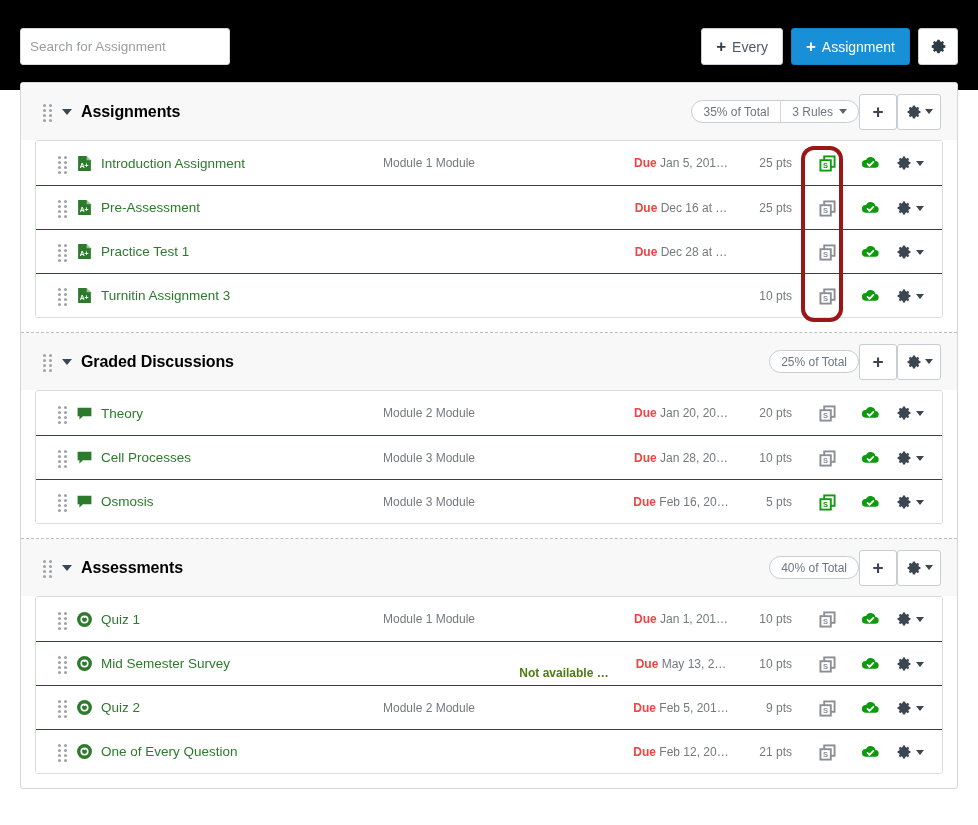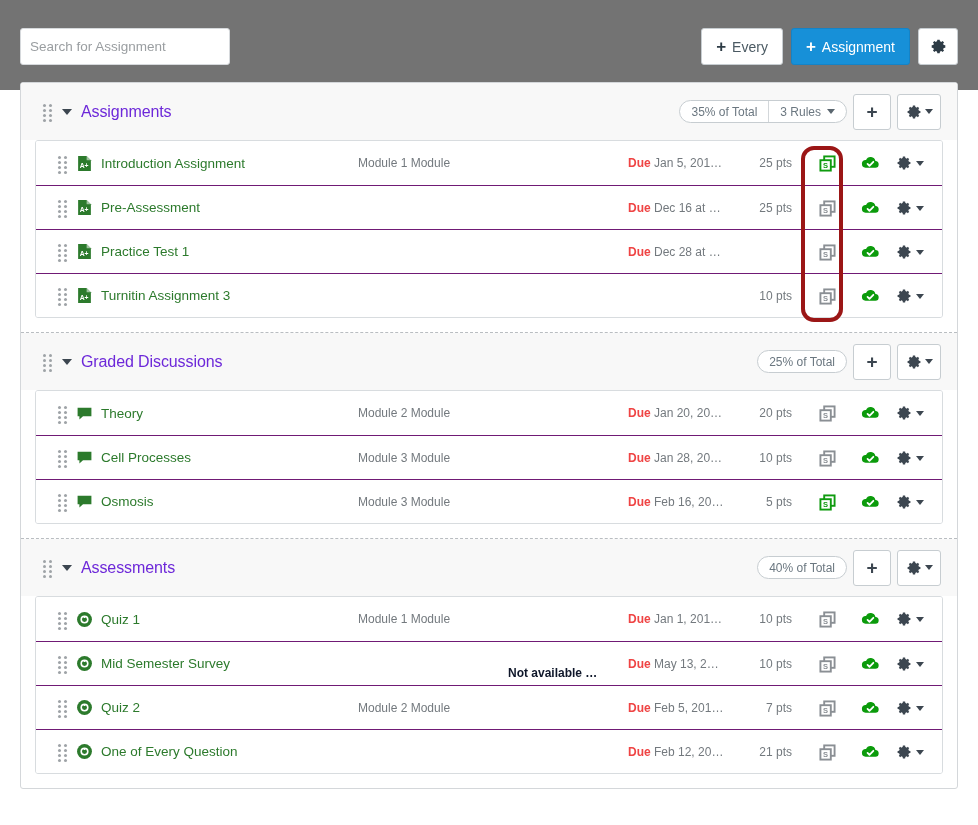--- a/index.html
+++ b/index.html
@@ -10,21 +10,21 @@
     font-family: "Liberation Sans", sans-serif;
     font-size: 13px;
     color: #2d3b45;
     overflow: hidden;
   }
   .page { position: relative; width: 978px; height: 825px; }
 
   
   .toolbar {
     position: absolute; left:0; top:0; width:978px; height:90px;
-    background:#737373;
+    background:#000000;
   }
   .search-wrap { position:absolute; left:20px; top:28px; }
   .search-input {
     width:210px; height:37px;
     border:1px solid #d6d9dc; border-radius:3px;
     padding:0 9px;
     font-family:"Liberation Sans", sans-serif;
     font-size:13.5px; color:#2d3b45;
     background:#fff; outline:none;
   }
@@ -80,26 +80,26 @@
     margin-right:10px; flex:none; cursor:grab;
   }
   .drag-handle i { display:block; width:3px; height:3px; background:#9ea3a7; border-radius:50%; }
   .caret-down {
     width:0; height:0;
     border-left:5px solid transparent; border-right:5px solid transparent;
     border-top:6px solid #3c4650;
     margin-right:9px; flex:none; cursor:pointer;
   }
   .group-title {
-    font-size:16px; font-weight:normal; color:#6d28d9;
+    font-size:16px; font-weight:bold; color:#000000;
     letter-spacing:-0.1px;
   }
   .group-actions {
     position:absolute; right:16px; top:0; height:57px;
-    display:flex; align-items:center; gap:6px;
+    display:flex; align-items:center; gap:0;
   }
   .pill {
     display:inline-flex; align-items:stretch;
     border:1px solid #c7cdd1; border-radius:12px;
     height:23px; overflow:hidden; background:#fff;
   }
   .pill .seg {
     display:inline-flex; align-items:center;
     padding:0 11px; font-size:12px; color:#6b7780;
     white-space:nowrap;
@@ -146,23 +146,23 @@
 
   .row-title {
     font-size:13.5px; font-weight:normal; color:#2c7a2c;
     cursor:pointer; white-space:nowrap;
   }
 
   .row-right {
     position:absolute; right:0; top:0; height:44px;
     display:flex; align-items:center;
   }
-  .cell { font-size:12px; color:#73797e; white-space:nowrap; text-align:left; }
+  .cell { font-size:12px; color:#73797e; white-space:nowrap; text-align:center; }
   .c-module { width:150px; padding-right:8px; }
-  .c-avail  { width:120px; padding-right:8px; font-weight:bold; color:#0f172a;margin-top:18px; }
+  .c-avail  { width:120px; padding-right:8px; font-weight:bold; color:#4d7c0f;margin-top:18px; }
   .c-due    { width:112px; padding-right:6px; }
   .c-due b  { color:#ef4444; font-weight:bold; }
   .c-pts    { width:64px; padding-right:12px; text-align:right; }
   .c-sis    { width:46px; display:flex; align-items:center; justify-content:center; }
   .c-pub    { width:40px; display:flex; align-items:center; justify-content:center; }
   .c-gear   { width:52px; display:flex; align-items:center; justify-content:center; gap:4px; padding-right:12px; }
   .c-gear .mini-caret {
     width:0;height:0;border-left:4px solid transparent;border-right:4px solid transparent;
     border-top:5px solid #3c4650;
   }
@@ -713,21 +713,21 @@
             <svg class="type-icon" viewBox="0 0 16 16">
               <circle cx="8" cy="8" r="7" fill="#2c7a2c"></circle>
               <circle cx="8" cy="8" r="3.1" fill="none" stroke="#ffffff" stroke-width="1.5"></circle>
               <path fill="#ffffff" d="M8 4.4l1.1 2.1H6.9z"></path>
             </svg>
             <span class="row-title">Quiz 2</span>
             <div class="row-right">
               <span class="cell c-module">Module 2 Module</span>
               <span class="cell c-avail"></span>
               <span class="cell c-due"><b>Due</b> Feb 5, 201…</span>
-              <span class="cell c-pts">7 pts</span>
+              <span class="cell c-pts">9 pts</span>
               <span class="c-sis">
                 <svg class="sis-icon" width="17" height="17" viewBox="0 0 18 18">
                   <rect x="5.5" y="1.5" width="11" height="11" fill="none" stroke="#8a8f94" stroke-width="2"></rect>
                   <rect x="1.5" y="5.5" width="11" height="11" fill="#ffffff" stroke="#8a8f94" stroke-width="2"></rect>
                   <text x="7" y="14" font-family="Liberation Sans, sans-serif" font-size="8" font-weight="bold" fill="#8a8f94" text-anchor="middle">S</text>
                 </svg>
               </span>
               <span class="c-pub">
                 <svg class="pub-icon" width="19" height="19" viewBox="0 0 20 20">
                   <path fill="#0b9b0b" d="M15.2 7.4A5.2 5.2 0 005.3 6.2 4.1 4.1 0 004.8 14.4h10.2a3.5 3.5 0 00.2-7z"></path>

